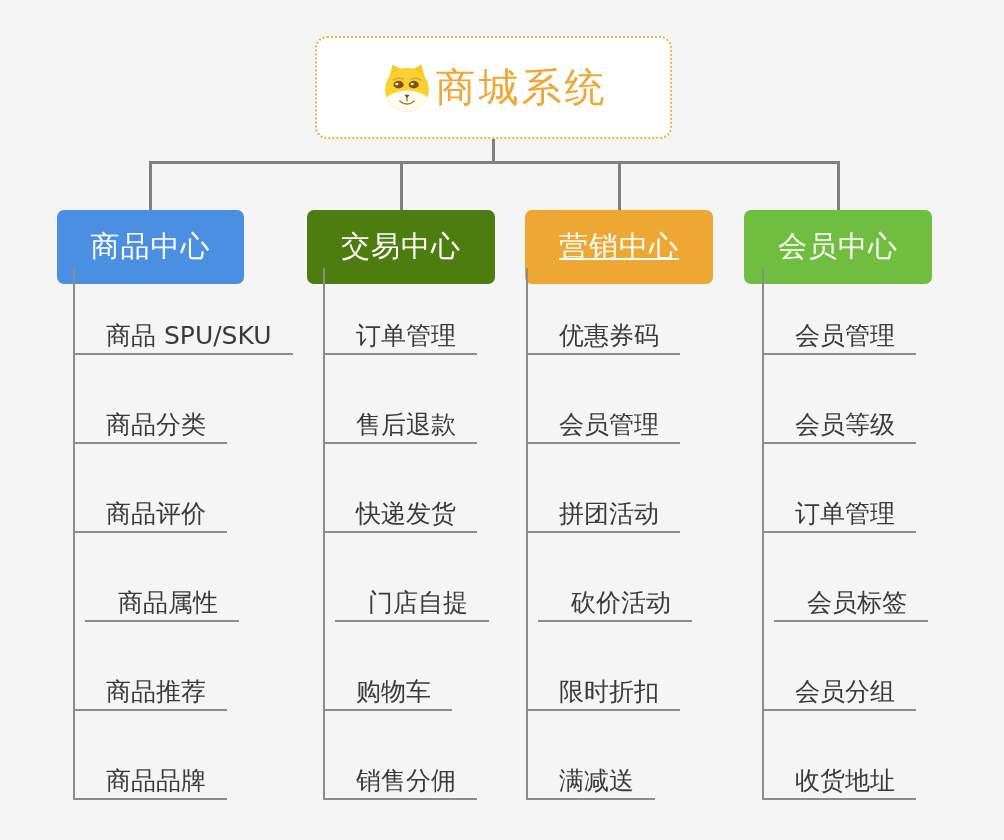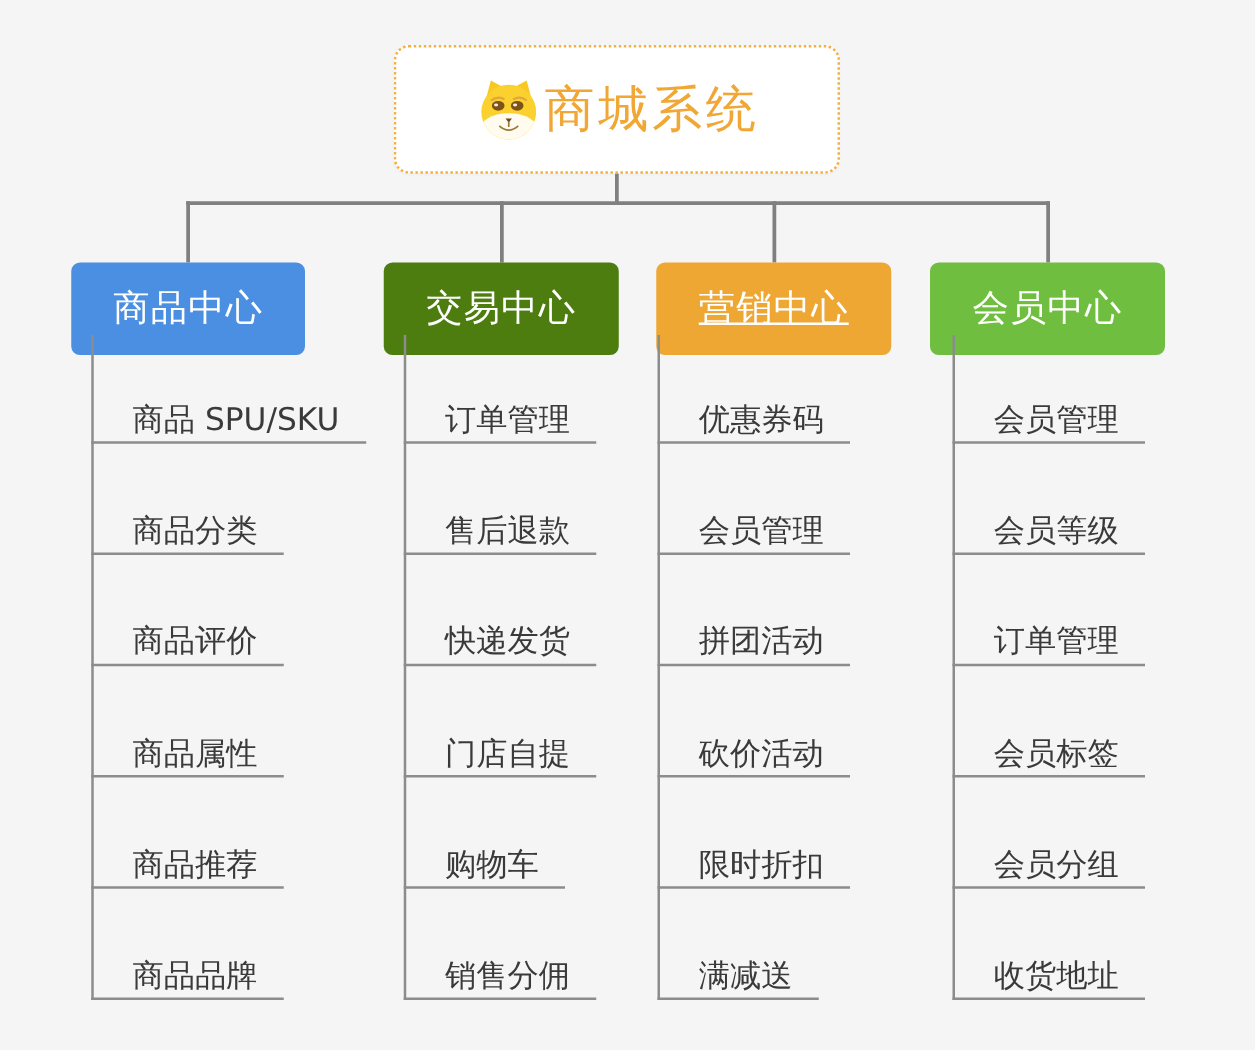--- a/index.html
+++ b/index.html
@@ -89,21 +89,21 @@
     display: flex;
     align-items: flex-end;
     font-size: 25px;
     color: #3a3a3a;
     white-space: nowrap;
     line-height: 1.1;
   }
   .r0 { top: 313px; }
   .r1 { top: 402px; }
   .r2 { top: 491px; font-family: Liberation Serif, serif; }
-  .r3 { top: 580px; }
+  .r3 { top: 580px; margin-left: 12px; }
   .r4 { top: 669px; }
   .r5 { top: 758px; }
 </style>
 </head>
 <body>
 
 <div class="canvas">
 
   <div class="root-node" style="color: rgb(240, 167, 53); border-color: rgb(246, 176, 63); background: rgb(255, 255, 255);">
     <svg class="root-icon" viewBox="0 0 64 64">

